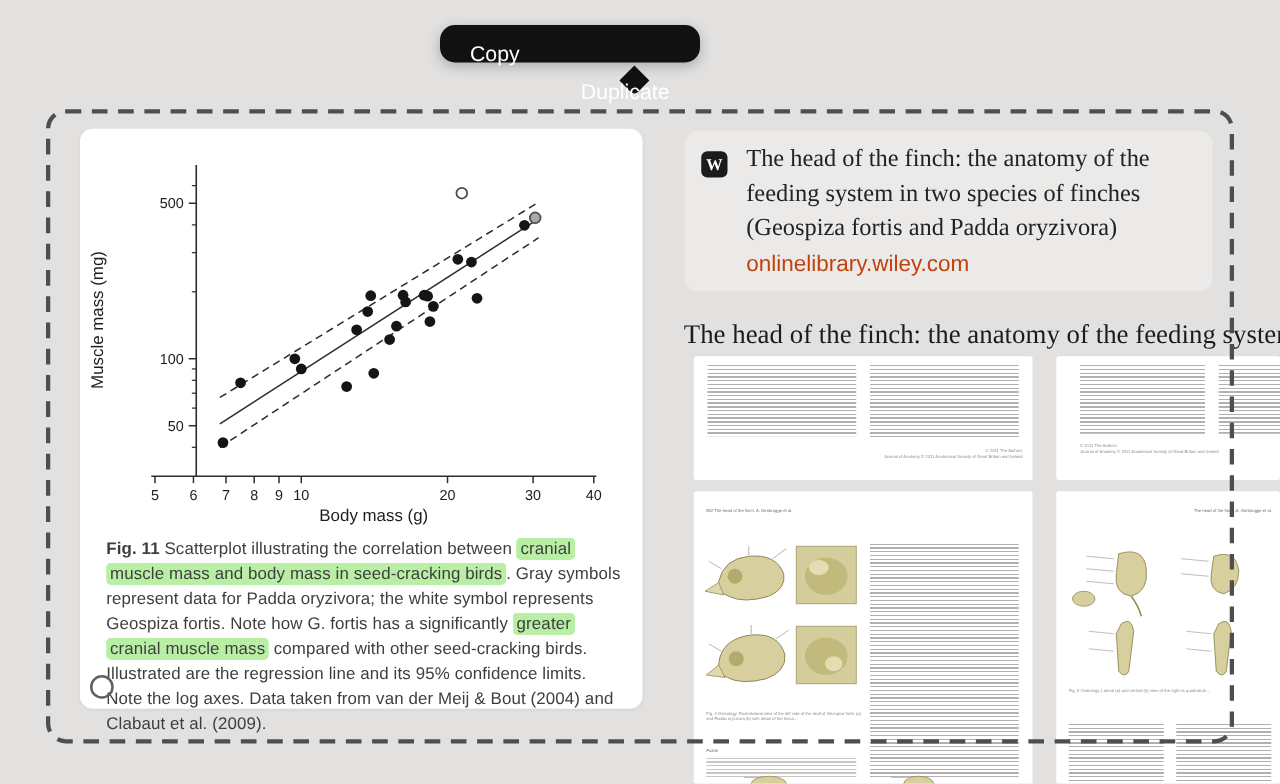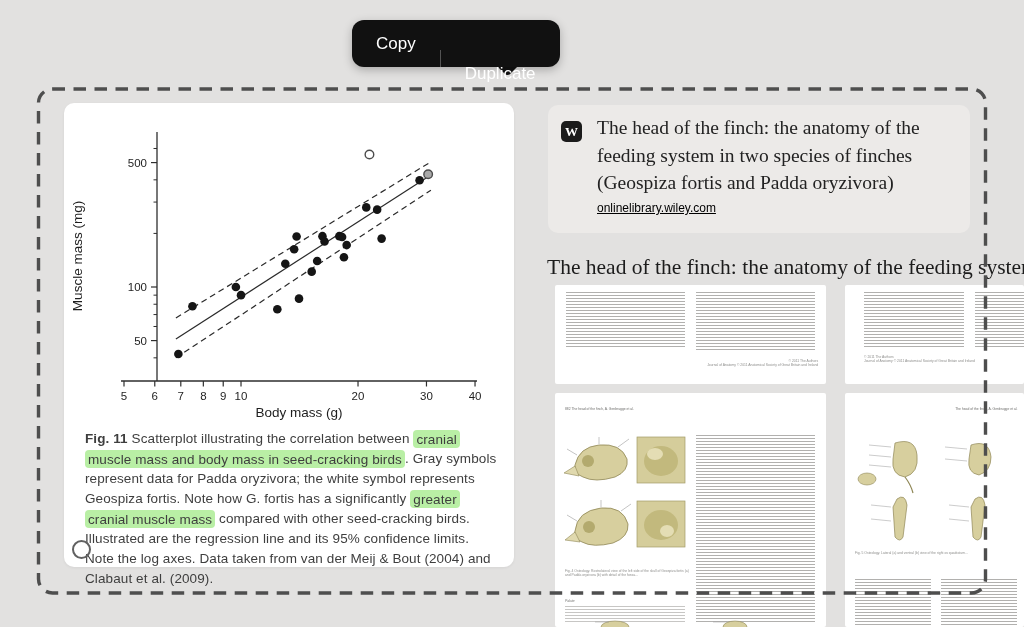--- a/index.html
+++ b/index.html
@@ -4,21 +4,21 @@
 <style>
   * { box-sizing: border-box; }
   html,body { margin:0; padding:0; }
   body {
     width:1024px; height:627px; position:relative; overflow:hidden;
     background:#e2e1e0; font-family:"Liberation Sans", sans-serif;
   }
 
   
   .menu {
-    position:absolute; left:352px; top:20px; height:47px; z-index:60;
+    position:absolute; left:352px; top:20px; height:30px; z-index:60;
     background:#111; border-radius:12px; display:flex; align-items:stretch;
     box-shadow:0 3px 10px rgba(0,0,0,.25);
   }
   .menu button {
     background:none; border:none; color:#fff; font-size:17px; line-height:47px;
     padding:0 24px; font-family:"Liberation Sans",sans-serif; cursor:pointer; white-space:nowrap;
   }
   .menu button + button { border-left:1px solid rgba(255,255,255,.28);margin-top:30px; }
   .menu-arrow {
     position:absolute; left:499px; top:56px; width:17px; height:17px; z-index:59;
@@ -57,21 +57,21 @@
   .w-icon {
     position:absolute; left:13px; top:16px; width:21px; height:21px;
     background:#1b1b1b; color:#fff; border-radius:5px;
     font-family:"Liberation Serif",serif; font-size:13px; font-weight:bold;
     display:flex; align-items:center; justify-content:center;
   }
   .link-title {
     position:absolute; left:49px; top:9px; width:364px;
     font-family:"Liberation Serif",serif; font-size:19.5px; line-height:27.5px; color:#222;
   }
-  .link-domain { position:absolute; left:49px; top:96px; font-size:12px; color:#000000;text-decoration:underline; }
+  .link-domain { position:absolute; left:49px; top:96px; font-size:18px; color:#c2410c; }
 
   
   .doc-heading {
     position:absolute; left:547px; top:255px; width:477px; height:30px; z-index:10;
     font-family:"Liberation Serif",serif; font-size:21.5px; color:#1c1c1c;
     white-space:nowrap; overflow:hidden;
   }
   .page { position:absolute; background:#fff; border-radius:2px; z-index:5; overflow:hidden; }
   #page1 { left:555px; top:285px; width:271px; height:99px; }
   #page2 { left:845px; top:285px; width:179px; height:99px; }

